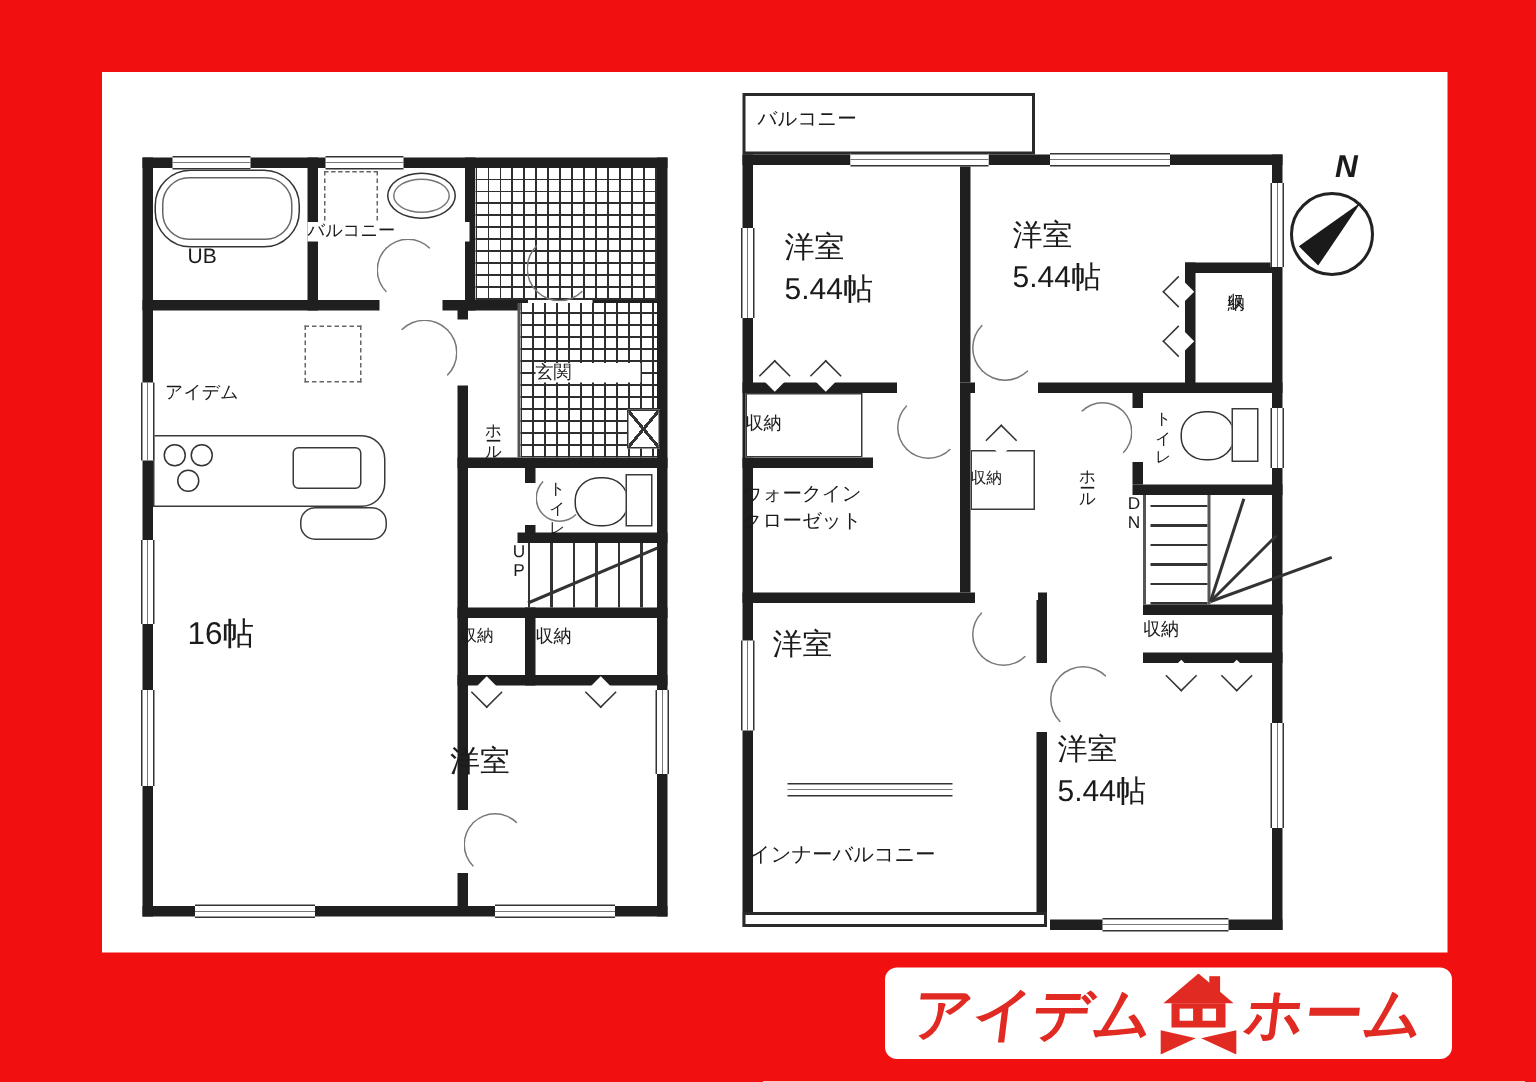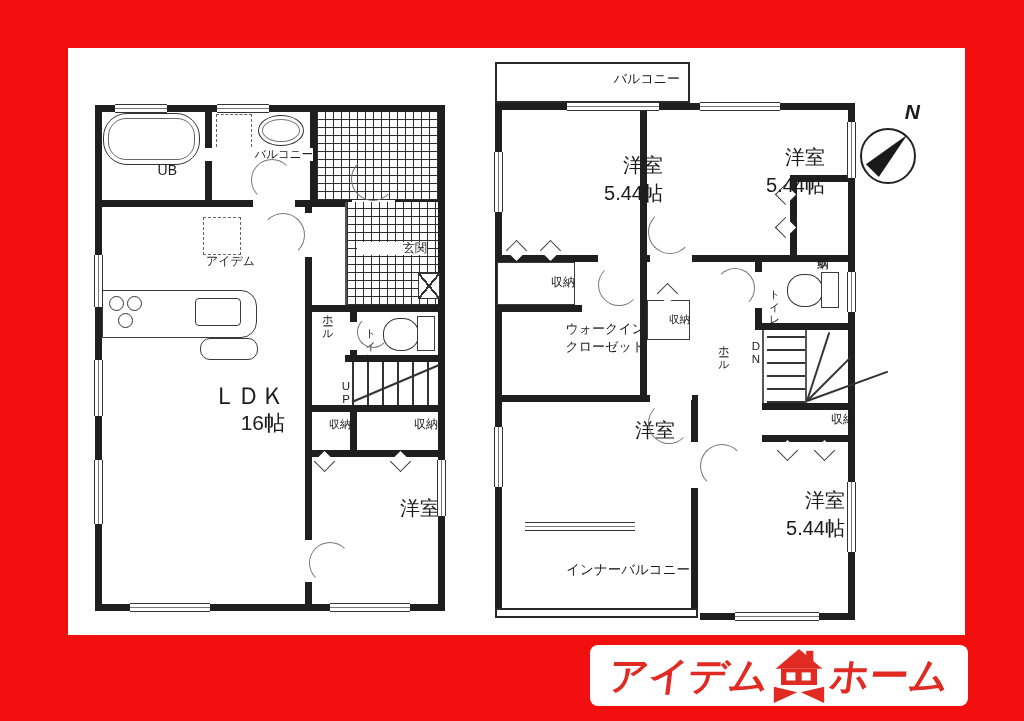--- a/index.html
+++ b/index.html
@@ -2,21 +2,21 @@
 <html><head>
 <meta charset="utf-8">
 <style>
   html,body{margin:0;padding:0}
   .stage{position:relative;width:1024px;height:721px;background:#f10f0f;overflow:hidden;
          font-family:"Liberation Sans","DejaVu Sans",sans-serif}
   .sheet{position:absolute;left:68px;top:48px;width:897px;height:587px;background:#ffffff}
   .plan{position:absolute}
   .w{position:absolute;background:#1f1f1f}
   .ln{position:absolute;background:#555}
-  .lbl{position:absolute;color:#1b1b1b;text-align:right;line-height:1.12;white-space:nowrap}
+  .lbl{position:absolute;color:#1b1b1b;text-align:left;line-height:1.12;white-space:nowrap}
   .v{writing-mode:vertical-rl;text-orientation:upright;letter-spacing:1px;white-space:normal}
   .box{position:absolute;border:1.5px solid #3a3a3a;background:#fff;box-sizing:border-box}
   .dashed{position:absolute;border:1.5px dashed #666;background:#fff;box-sizing:border-box}
   .hatch{position:absolute;background-color:#fff;background-image:
      repeating-linear-gradient(0deg,#2e2e2e 0 1px,transparent 1px 8px),
      repeating-linear-gradient(90deg,#2e2e2e 0 1px,transparent 1px 8px)}
   .winh{position:absolute;height:9px;background:#fff;box-sizing:border-box;
      border-top:1.6px solid #333;border-bottom:1.6px solid #333;
      background-image:linear-gradient(to bottom,transparent 44%,#777 44%,#777 56%,transparent 56%)}
   .winv{position:absolute;width:9px;background:#fff;box-sizing:border-box;
@@ -90,21 +90,20 @@
     <div class="dashed" style="left:108px;top:112px;width:38px;height:38px"></div>
     <div class="lbl" style="left:15px;top:150px;width:145px;font-size:12px">アイデム</div>
 
     <div class="box" style="left:7px;top:185px;width:155px;height:48px;border-radius:0 16px 16px 0"></div>
     <div class="cir" style="left:14px;top:191px"></div>
     <div class="cir" style="left:32px;top:191px"></div>
     <div class="cir" style="left:23px;top:208px"></div>
     <div class="box" style="left:100px;top:193px;width:46px;height:28px;border-radius:4px"></div>
     <div class="box" style="left:105px;top:233px;width:58px;height:22px;border-radius:10px"></div>
 
-    <div class="lbl" style="left:30px;top:278px;width:160px;font-size:24px">ＬＤＫ</div>
     <div class="lbl" style="left:30px;top:306px;width:160px;font-size:21px">16帖</div>
     <div class="lbl v" style="left:221px;top:170px;width:18px;height:60px;font-size:11px">ホール</div>
     <div class="lbl v" style="left:266px;top:209px;width:15px;height:46px;font-size:10.5px">トイレ</div>
     <div class="bowl" style="left:288px;top:213px;width:34px;height:31px"></div>
     <div class="box" style="left:322px;top:211px;width:18px;height:35px"></div>
     <div class="lbl v" style="left:241px;top:257px;width:16px;height:44px;font-size:11.5px">UP</div>
     <div class="lbl" style="left:212px;top:313px;width:44px;font-size:11px">収納</div>
     <div class="lbl" style="left:262px;top:313px;width:81px;font-size:12px">収納</div>
     <div class="lbl" style="left:205px;top:392px;width:140px;font-size:20px">洋室</div>
 

